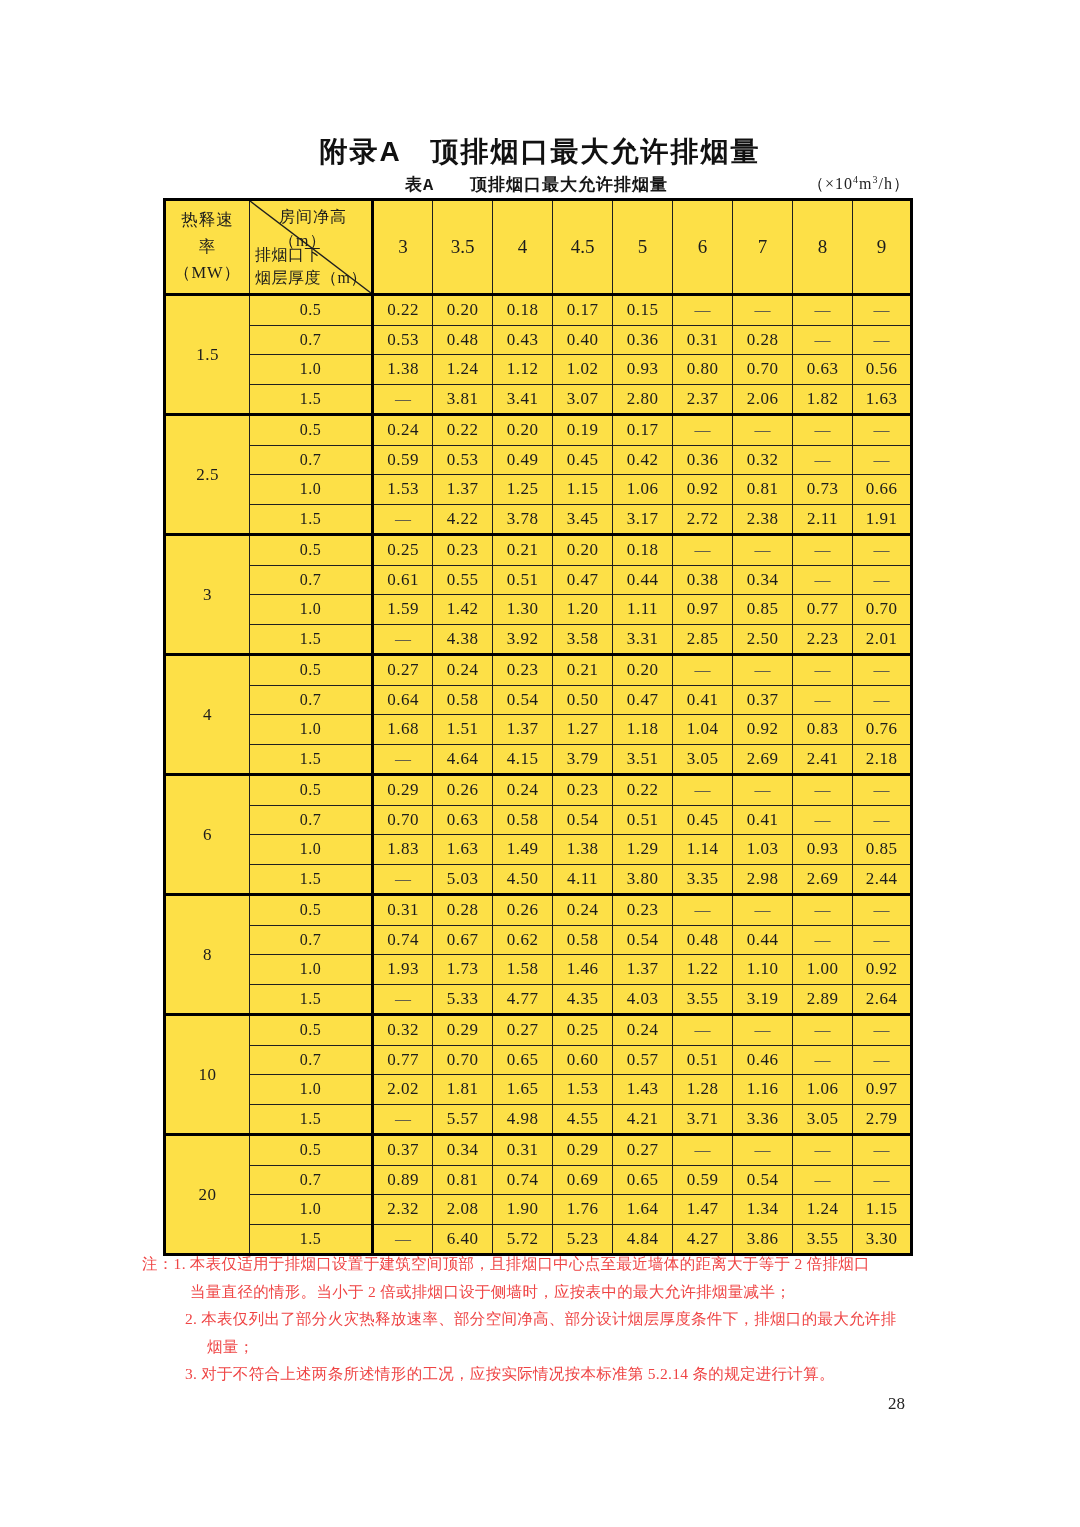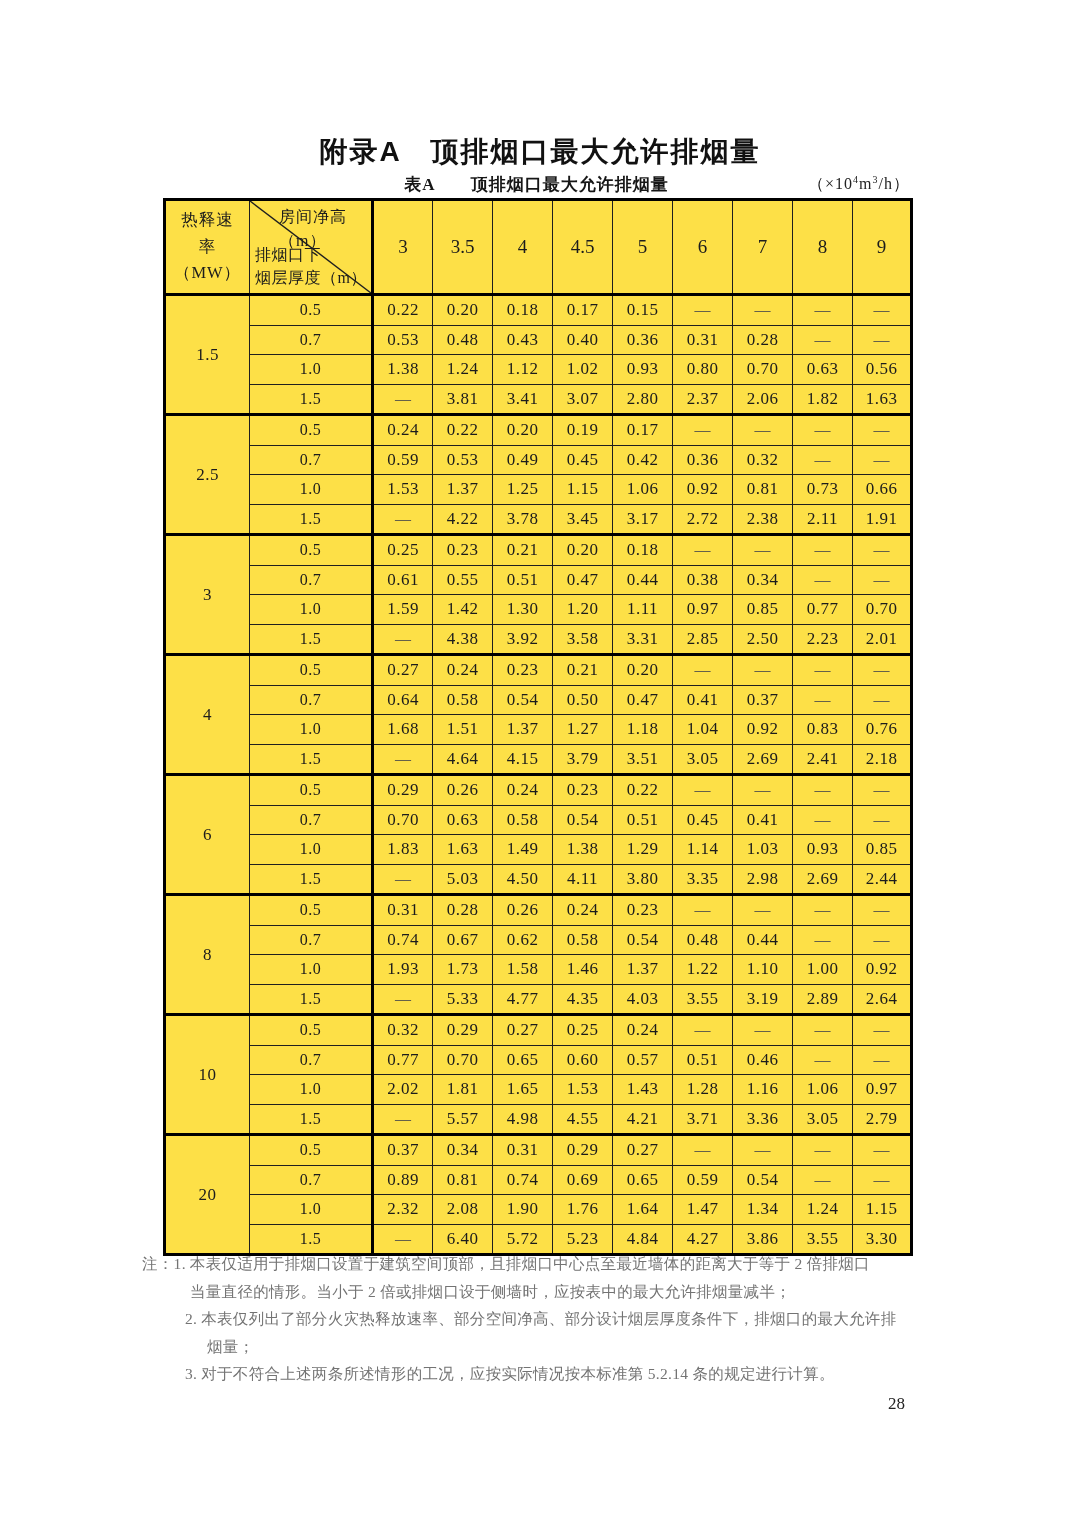--- a/index.html
+++ b/index.html
@@ -8,21 +8,21 @@
     font-family:"Liberation Serif","DejaVu Serif",serif;color:#1c1c1c;
     overflow:hidden;
   }
   .title{
     position:absolute;top:133px;left:0;width:100%;margin:0;
     text-align:center;font-family:Liberation Sans, sans-serif;
     font-size:28px;font-weight:700;letter-spacing:2px;color:#111;
   }
   .caption-row{position:absolute;top:173px;left:163px;width:747px;height:26px;}
   .caption{
-    text-align:center;font-family:Liberation Serif, serif;
+    text-align:center;font-family:Liberation Mono, monospace;
     font-size:17px;font-weight:700;color:#161616;letter-spacing:1px;
   }
   .unit{position:absolute;right:0;top:1px;font-size:16px;color:#222;letter-spacing:1px;}
   .unit sup{font-size:10px;line-height:0;}
 
   table.smoke-table{
     position:absolute;top:198px;left:163px;width:747px;
     border-collapse:collapse;table-layout:fixed;
     border:3px solid #000;background:#fde047;
   }
@@ -47,21 +47,21 @@
     font-size:16px;line-height:1.5;letter-spacing:1px;
   }
   .corner-top .corner-top-unit{margin-right:-14px;}
   .corner-bottom{
     position:absolute;bottom:4px;left:5px;text-align:left;
     font-size:16px;line-height:1.4;letter-spacing:.5px;
   }
 
   .notes{
     position:absolute;top:1250px;left:142px;width:810px;
-    font-size:15.5px;line-height:27.5px;color:#737373;letter-spacing:.3px;
+    font-size:15.5px;line-height:27.5px;color:#ef4444;letter-spacing:.3px;
   }
   .note-line{white-space:nowrap;}
   .note-num{margin-right:4px;}
   .note-item:not(.item-0) .first{padding-left:43px;}
   .item-0 .cont{padding-left:48px;}
   .item-1 .cont{padding-left:65px;}
   .page-number{position:absolute;top:1394px;left:888px;font-size:17px;color:#222;}
 </style>
 </head>
 <body>

